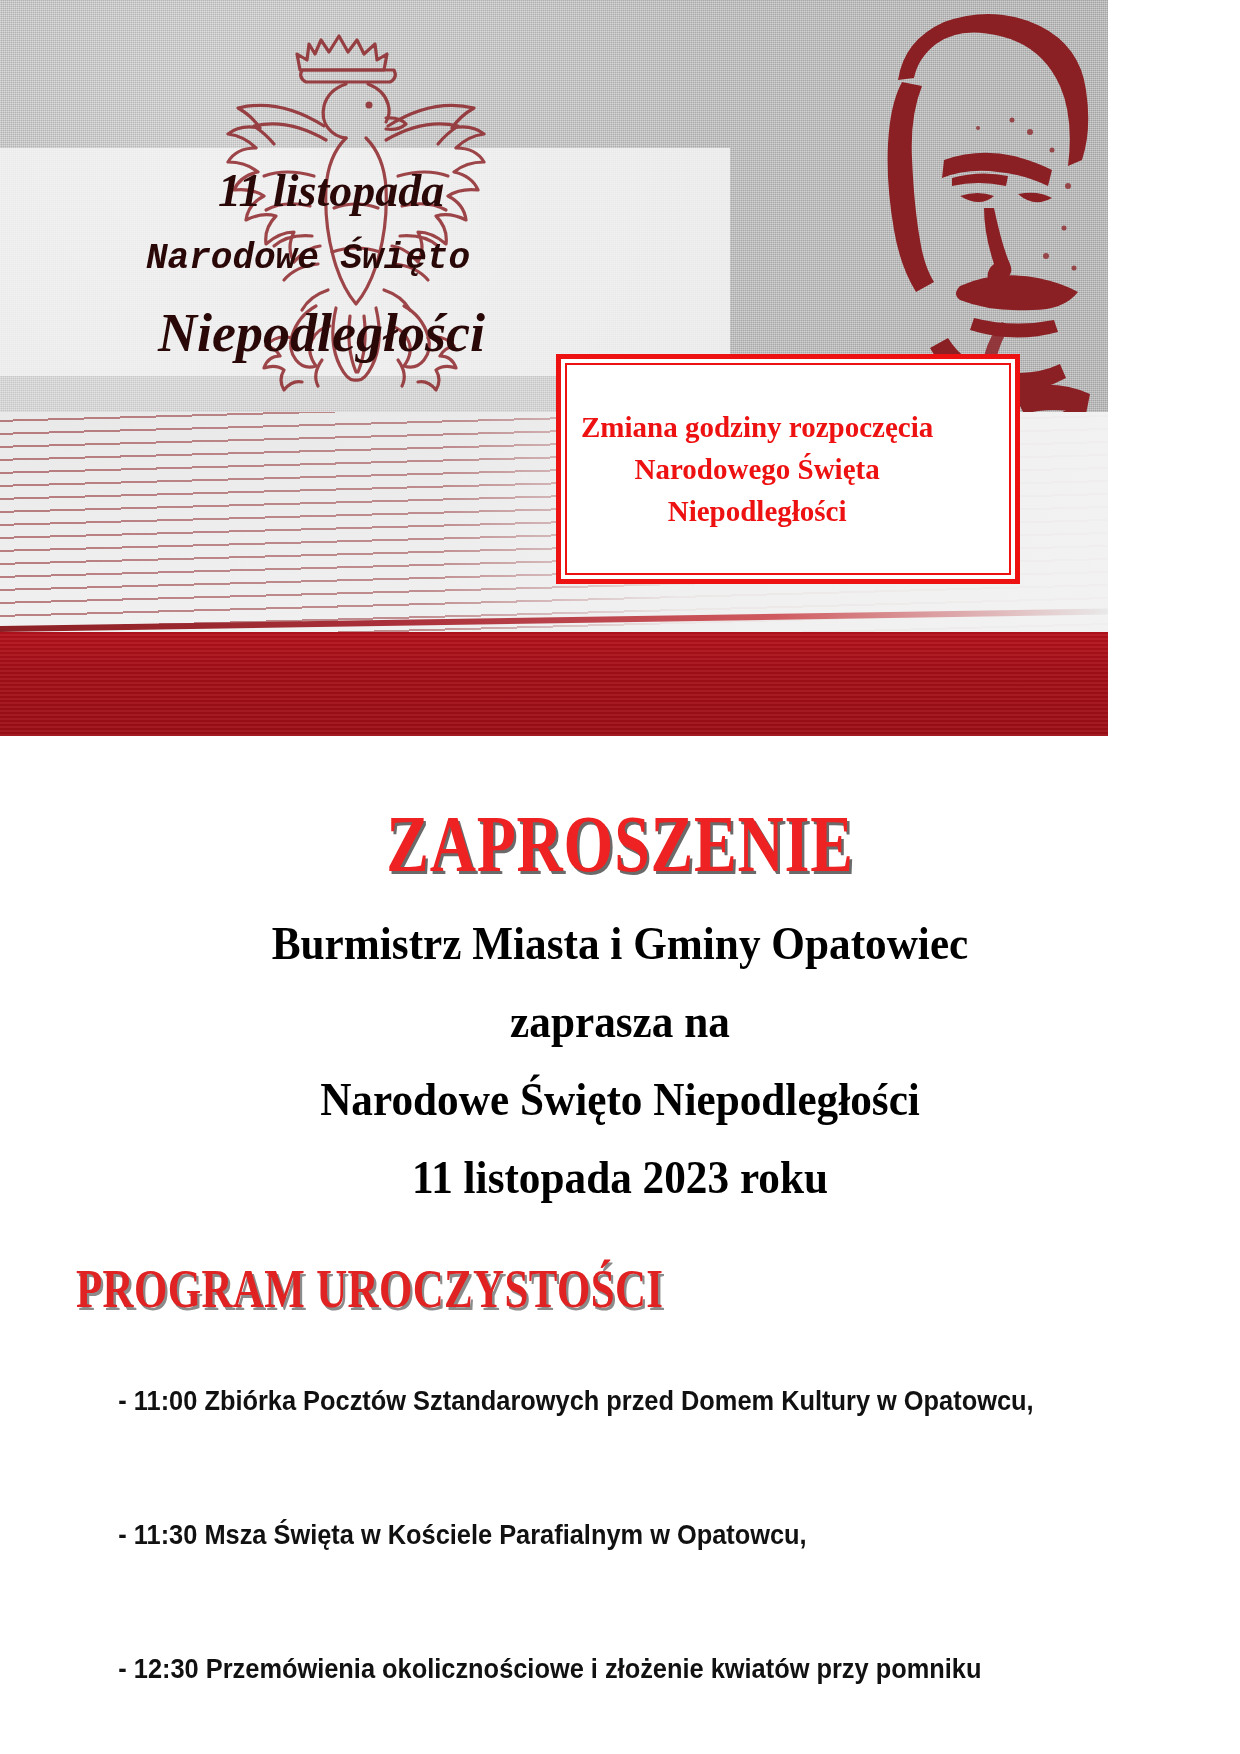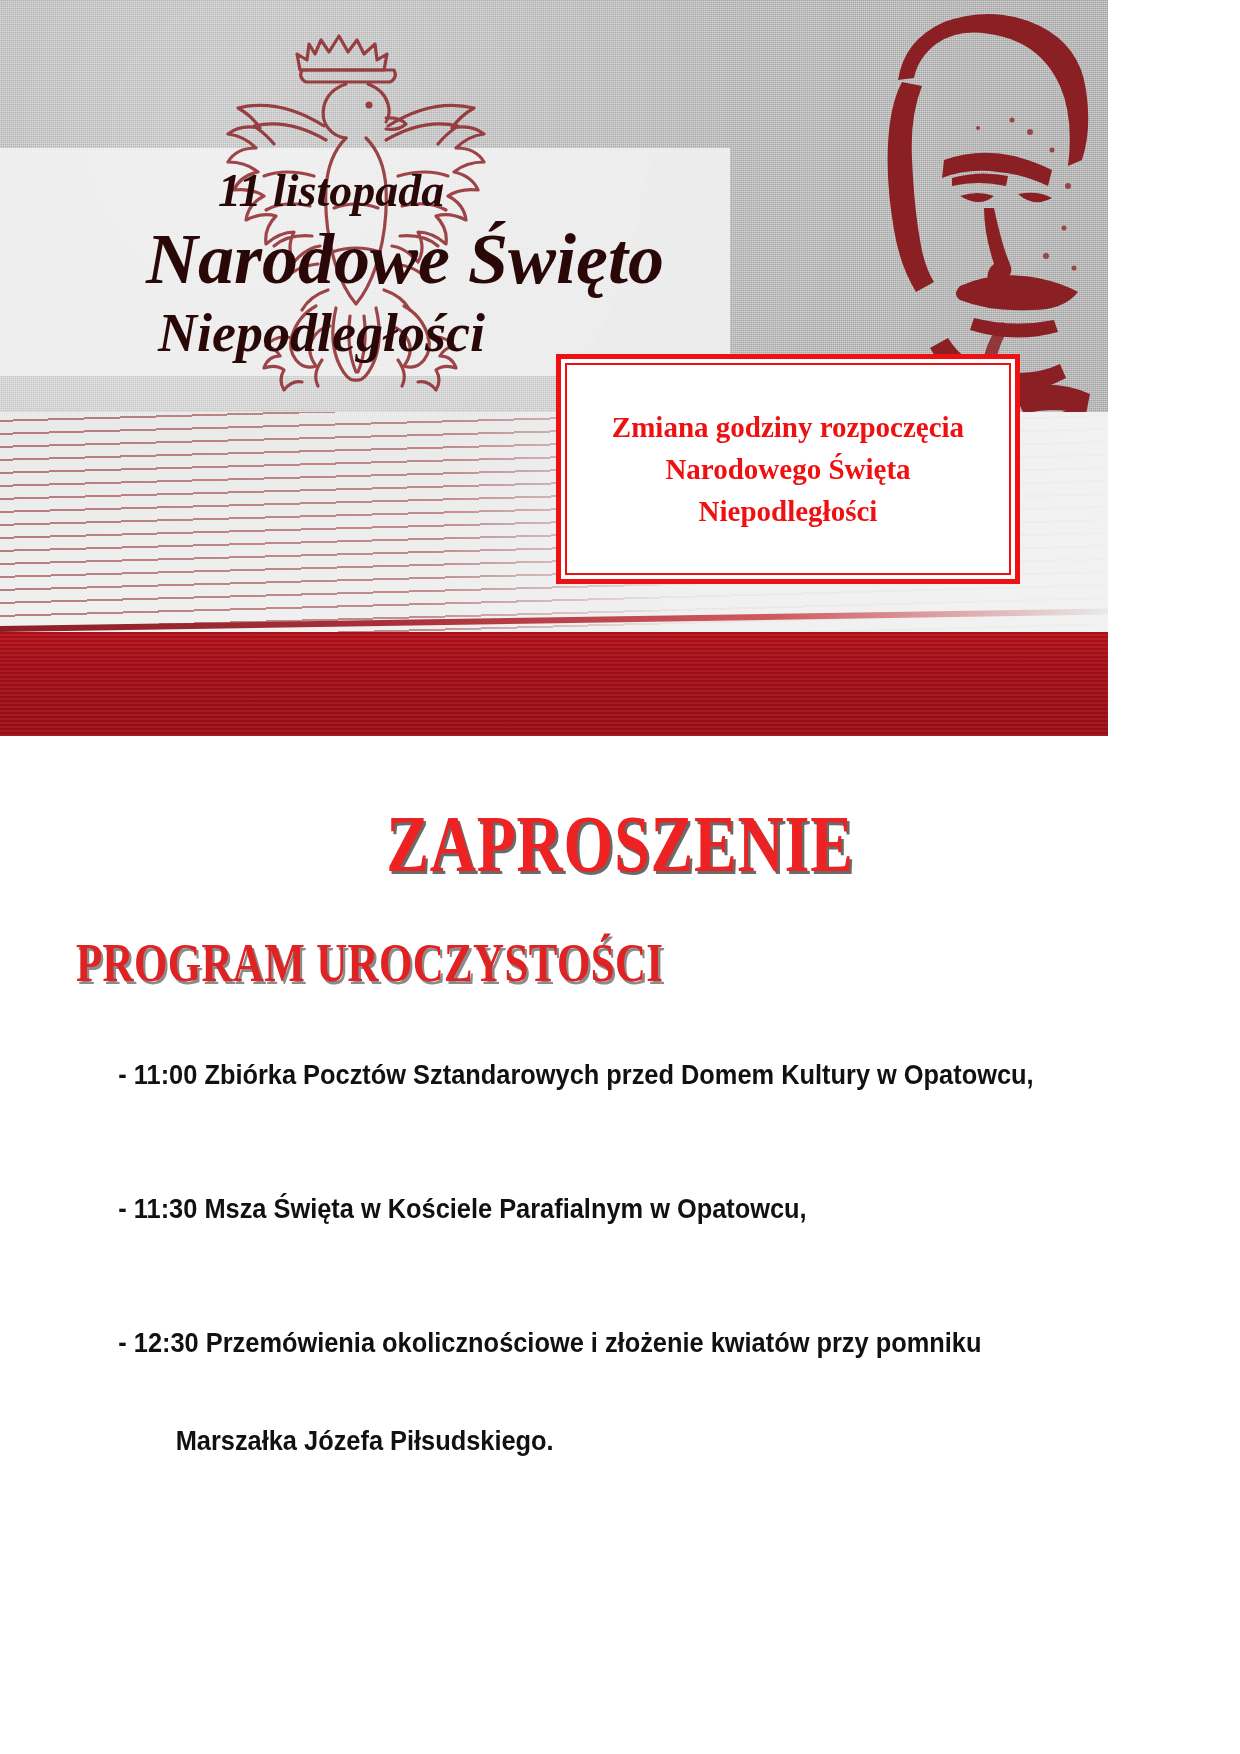--- a/index.html
+++ b/index.html
@@ -116,21 +116,21 @@
     left: 122px;
     top: 160px;
     width: 600px;
     color: #2a0808;
     font-family: "Liberation Serif", serif;
     font-style: italic;
     font-weight: 700;
     text-align: left;
   }
   .banner-title .l1 { font-size: 46px; line-height: 62px; padding-left: 96px; }
-  .banner-title .l2 { font-size: 72px; line-height: 74px; padding-left: 24px; }
+  .banner-title .l2 { font-size: 36px; line-height: 74px; padding-left: 24px; font-family: Liberation Mono, monospace; }
   .banner-title .l3 { font-size: 54px; line-height: 74px; padding-left: 36px; }
 
   
   .notice {
     position: absolute;
     left: 556px;
     top: 354px;
     width: 464px;
     height: 230px;
     background: #ffffff;
@@ -139,21 +139,20 @@
     display: flex;
     align-items: center;
     justify-content: center;
   }
   .notice-inner {
     position: absolute;
     inset: 4px;
     border: 2px solid #ee1111;
     display: flex;
     align-items: center;
-    justify-content: center;
   }
   .notice-text {
     color: #ee1111;
     font-family: "Liberation Serif", serif;
     font-weight: 700;
     font-size: 29px;
     line-height: 42px;
     text-align: center;
     padding: 0 14px;
   }
@@ -335,20 +334,26 @@
         <div>Niepodległości</div>
       </div>
     </div>
   </div>
 </div>
 
 <div class="content">
 
   <div class="invite-title">ZAPROSZENIE</div>
 
+  <div class="invite-body">
+    <div>Burmistrz Miasta i Gminy Opatowiec</div>
+    <div>zaprasza na</div>
+    <div>Narodowe Święto Niepodległości</div>
+    <div>11 listopada 2023 roku</div>
+  </div>
 
   <div class="program-title">PROGRAM UROCZYSTOŚCI</div>
 
   <div class="program-list">
     <div class="program-item">
       <span>- 11:00 Zbiórka Pocztów Sztandarowych przed Domem Kultury w Opatowcu,</span>
     </div>
     <div class="program-item">
       <span>- 11:30 Msza Święta w Kościele Parafialnym w Opatowcu,</span>
     </div>

